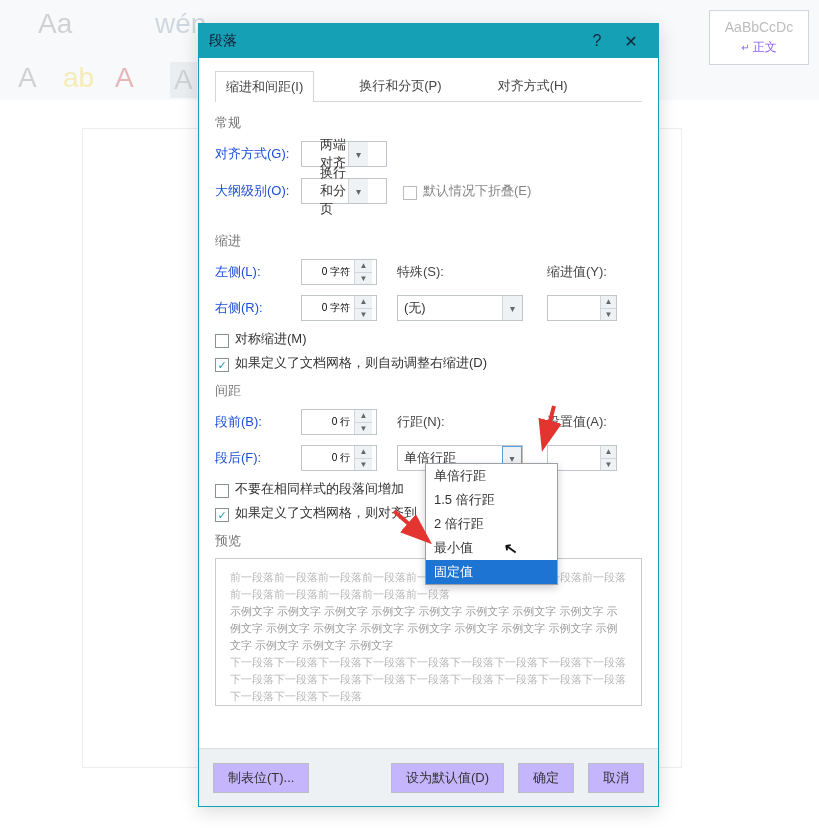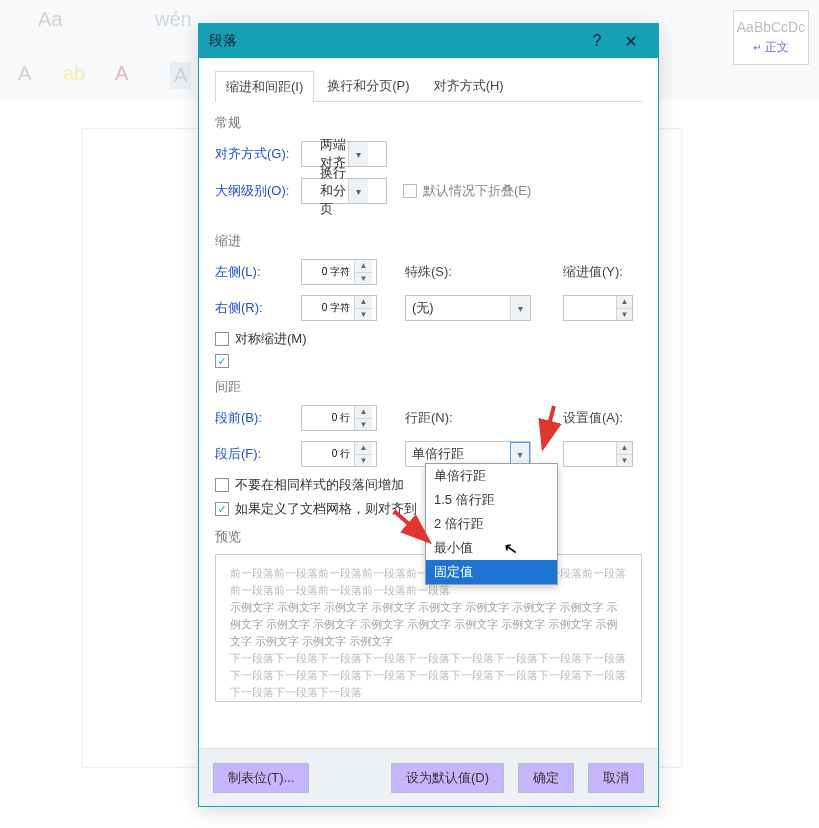--- a/index.html
+++ b/index.html
@@ -1,42 +1,42 @@
 <!DOCTYPE html>
 <html><head>
 <meta charset="utf-8">
 <style>
   * { box-sizing: border-box; font-family: "Microsoft YaHei", sans-serif; }
   body { margin: 0; width: 819px; height: 828px; background: #fff; position: relative; overflow: hidden; font-size: 13px; color: #333; }
 
   
   .bg-ribbon { position: absolute; top: 0; left: 0; right: 0; height: 100px; background: #f7f9fb; }
-  .bg-ribbon .ico { position: absolute; opacity: .35; color: #888; font-size: 20px; }
-  .style-box { position:absolute; right:10px; top:10px; width:76px; height:55px; border:1px solid #d0d6db; background:#fff; text-align:center; font-size:12px; color:#888; padding-top:8px;}
+  .bg-ribbon .ico { position: absolute; opacity: .35; color: #888; font-size: 28px; }
+  .style-box { position:absolute; right:10px; top:10px; width:100px; height:55px; border:1px solid #d0d6db; background:#fff; text-align:center; font-size:12px; color:#888; padding-top:8px;}
   .style-box .t1{ color:#bdbdbd; font-size:14px;}
   .style-box .t2{ font-size:12px; color:#8b5cf6; margin-top:4px;}
 
   
   .doc-bg { position:absolute; left:82px; top:128px; width:600px; height:640px; background:#fff; border:1px solid #eee;}
 
   
   .dialog {
     position: absolute; left: 198px; top: 23px; width: 461px; height: 784px;
     background: #fff; border: 1px solid #16a0b5; box-shadow: 0 4px 18px rgba(0,0,0,.15);
   }
   .titlebar {
     height: 34px; background: #16a0b5; color: #0f172a; display: flex; align-items: center;
     padding: 0 10px; font-size: 14px;
   }
   .titlebar .title { flex: 1; }
   .titlebar .tctl { width: 34px; text-align: center; cursor: pointer; font-size: 16px; opacity:.9;}
 
   .content { padding: 12px 16px 0 16px; }
 
-  .tabs { display: flex; border-bottom: 1px solid #d6d6d6; margin-bottom: 12px; }
+  .tabs { display: flex; border-bottom: 1px solid #d6d6d6; margin-bottom: 12px; gap: 32px; }
   .tab { padding: 6px 10px; border: 1px solid transparent; border-bottom: none; margin-right: 2px; cursor: pointer; color:#444;}
   .tab.active { border-color: #d6d6d6; background: #fff; position: relative; top: 1px; }
 
   .section-title { color: #777; margin: 10px 0 8px 0; font-size: 13px; }
 
   .row { display: flex; align-items: center; margin-bottom: 8px; min-height: 28px;}
   .lab { width: 86px; color: #1d4ed8; }
   .combo, .spin, .select-box {
     display: inline-flex; align-items: center; border: 1px solid #bfc5ca; background: #fff; height: 26px;
   }
@@ -48,25 +48,25 @@
   .spin input {
     border: none; width: 52px; height: 24px; padding: 0 4px; text-align: right; font-size: 10px; outline:none;
   }
   .spinbtns { display:flex; flex-direction:column; width:18px; height:24px; border-left:1px solid #d0d6db;}
   .spinbtns div { flex:1; background:#eef2f4; display:flex; align-items:center; justify-content:center; font-size:8px; color:#666; cursor:pointer;}
   .spinbtns div:first-child{ border-bottom:1px solid #d0d6db;}
 
   .select-box { width: 126px; }
   .select-box .sv { flex:1; padding:0 6px; }
 
-  .chk { display:flex; align-items:center; margin:6px 0; }
+  .chk { display:flex; align-items:flex-end; margin:6px 0; }
   .chk .box { width:14px; height:14px; border:1px solid #8a9097; margin-right:6px; display:flex; align-items:center; justify-content:center; font-size:11px; color:#16a0b5;}
   .chk.checked .box::after{ content:"✓"; }
 
-  .col3 { display:flex;gap:8px; }
+  .col3 { display:flex; }
   .col3 > div { display:flex; align-items:center; }
   .col3 .c1{ width:182px;}
   .col3 .c2{ width:150px;}
   .col3 .c3{ flex:1;}
   .slab{ color:#444; margin-right:6px;}
 
   .preview-box {
     border:1px solid #c8ccd0; height:148px; padding:10px 14px; margin-top:4px; overflow:hidden;
     color:#b8b8b8; font-size:11px; line-height:1.55;
   }
@@ -195,20 +195,21 @@
             </div>
         </div>
       </div>
     </div>
     <div class="chk">
       <span class="box"></span>
       <span>对称缩进(M)</span>
     </div>
     <div class="chk checked">
       <span class="box"></span>
+      <span>如果定义了文档网格，则自动调整右缩进(D)</span>
     </div>
 
     <div class="section-title">间距</div>
     <div class="col3 row">
       <div class="c1">
         <span class="lab">段前(B):</span>
         <div class="spin">
           <input value="0 行" style="">
           <div class="spinbtns">
               <div>▲</div>

